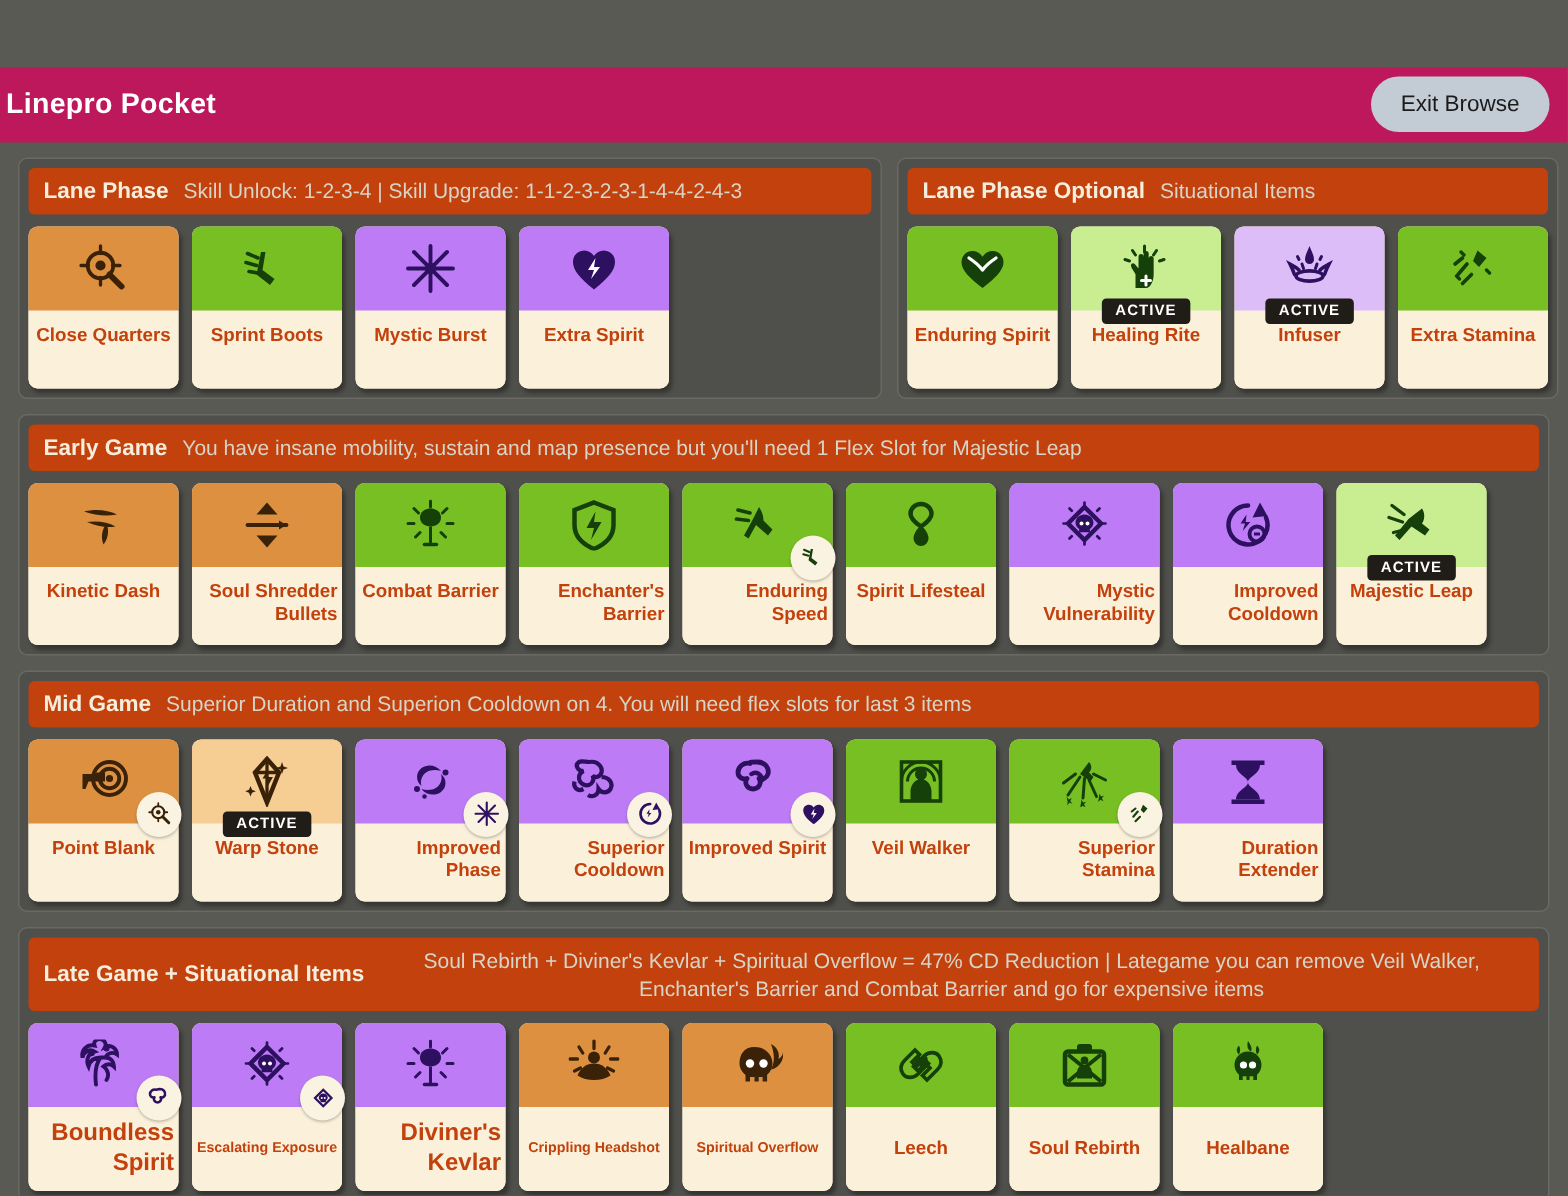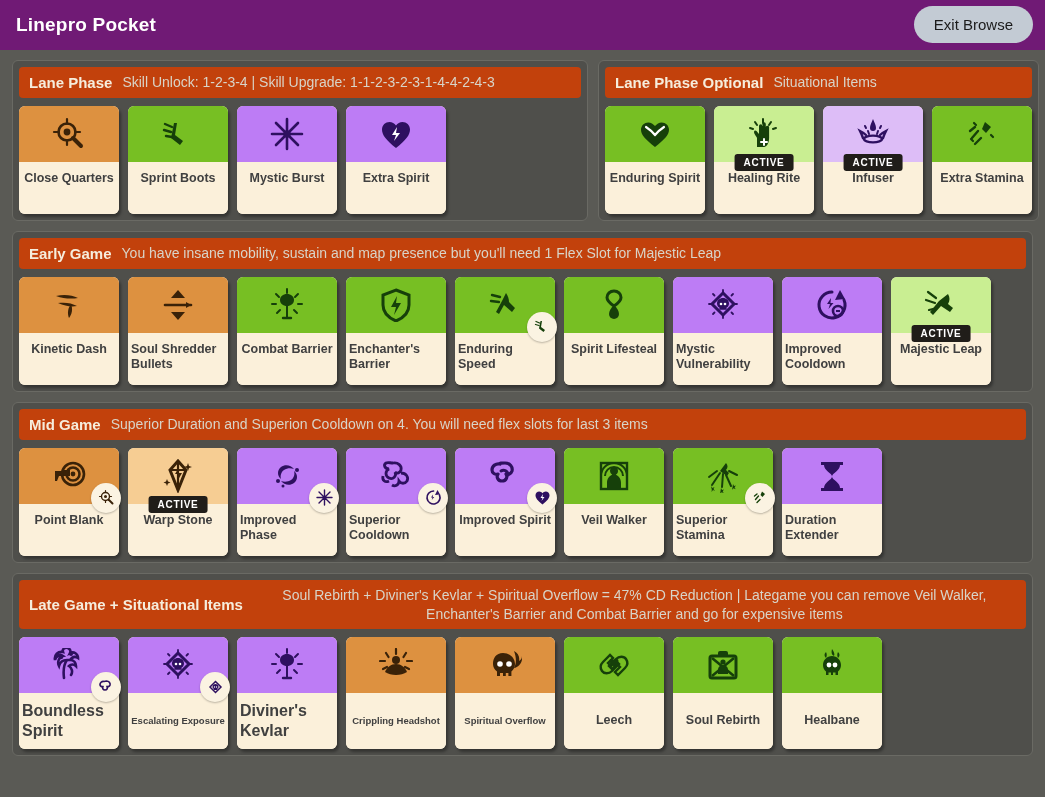--- a/index.html
+++ b/index.html
@@ -6,24 +6,25 @@
   body {
     width: 1045px; height: 797px;
     background: #5a5a55;
     font-family: "Liberation Sans", sans-serif;
     overflow: hidden;
   }
 
   
   .titlebar {
     height: 50px;
-    background: #701a75;
+    background: #be185d;
     display: flex; align-items: center;
-    padding: 0 16px;
+    padding: 0 4px;
     position: relative;
+    margin-top: 45px;
   }
   .app-title {
     color: #ffffff;
     font-size: 19px;
     font-weight: bold;
     letter-spacing: .2px;
   }
   .exit-btn {
     position: absolute;
     right: 12px; top: 6px;
@@ -91,24 +92,24 @@
     border-radius: 6px 6px 0 0;
     display: flex;
     align-items: center;
     justify-content: center;
     position: relative;
   }
   .card-icon svg { display: block; }
   .card-name {
     background: #fbf0da;
     border-radius: 0 0 6px 6px;
-    color: #404040;
+    color: #c2410c;
     font-size: 12.5px;
     font-weight: bold;
-    text-align: left;
+    text-align: right;
     line-height: 1.2;
     padding: 8px 3px 9px 3px;
     flex: 1;
     display: flex;
     align-items: center;
     justify-content: center;
   }
   .card-name.sm { font-size: 16px; }
   .card-name.xs { font-size: 9.5px; }
 

